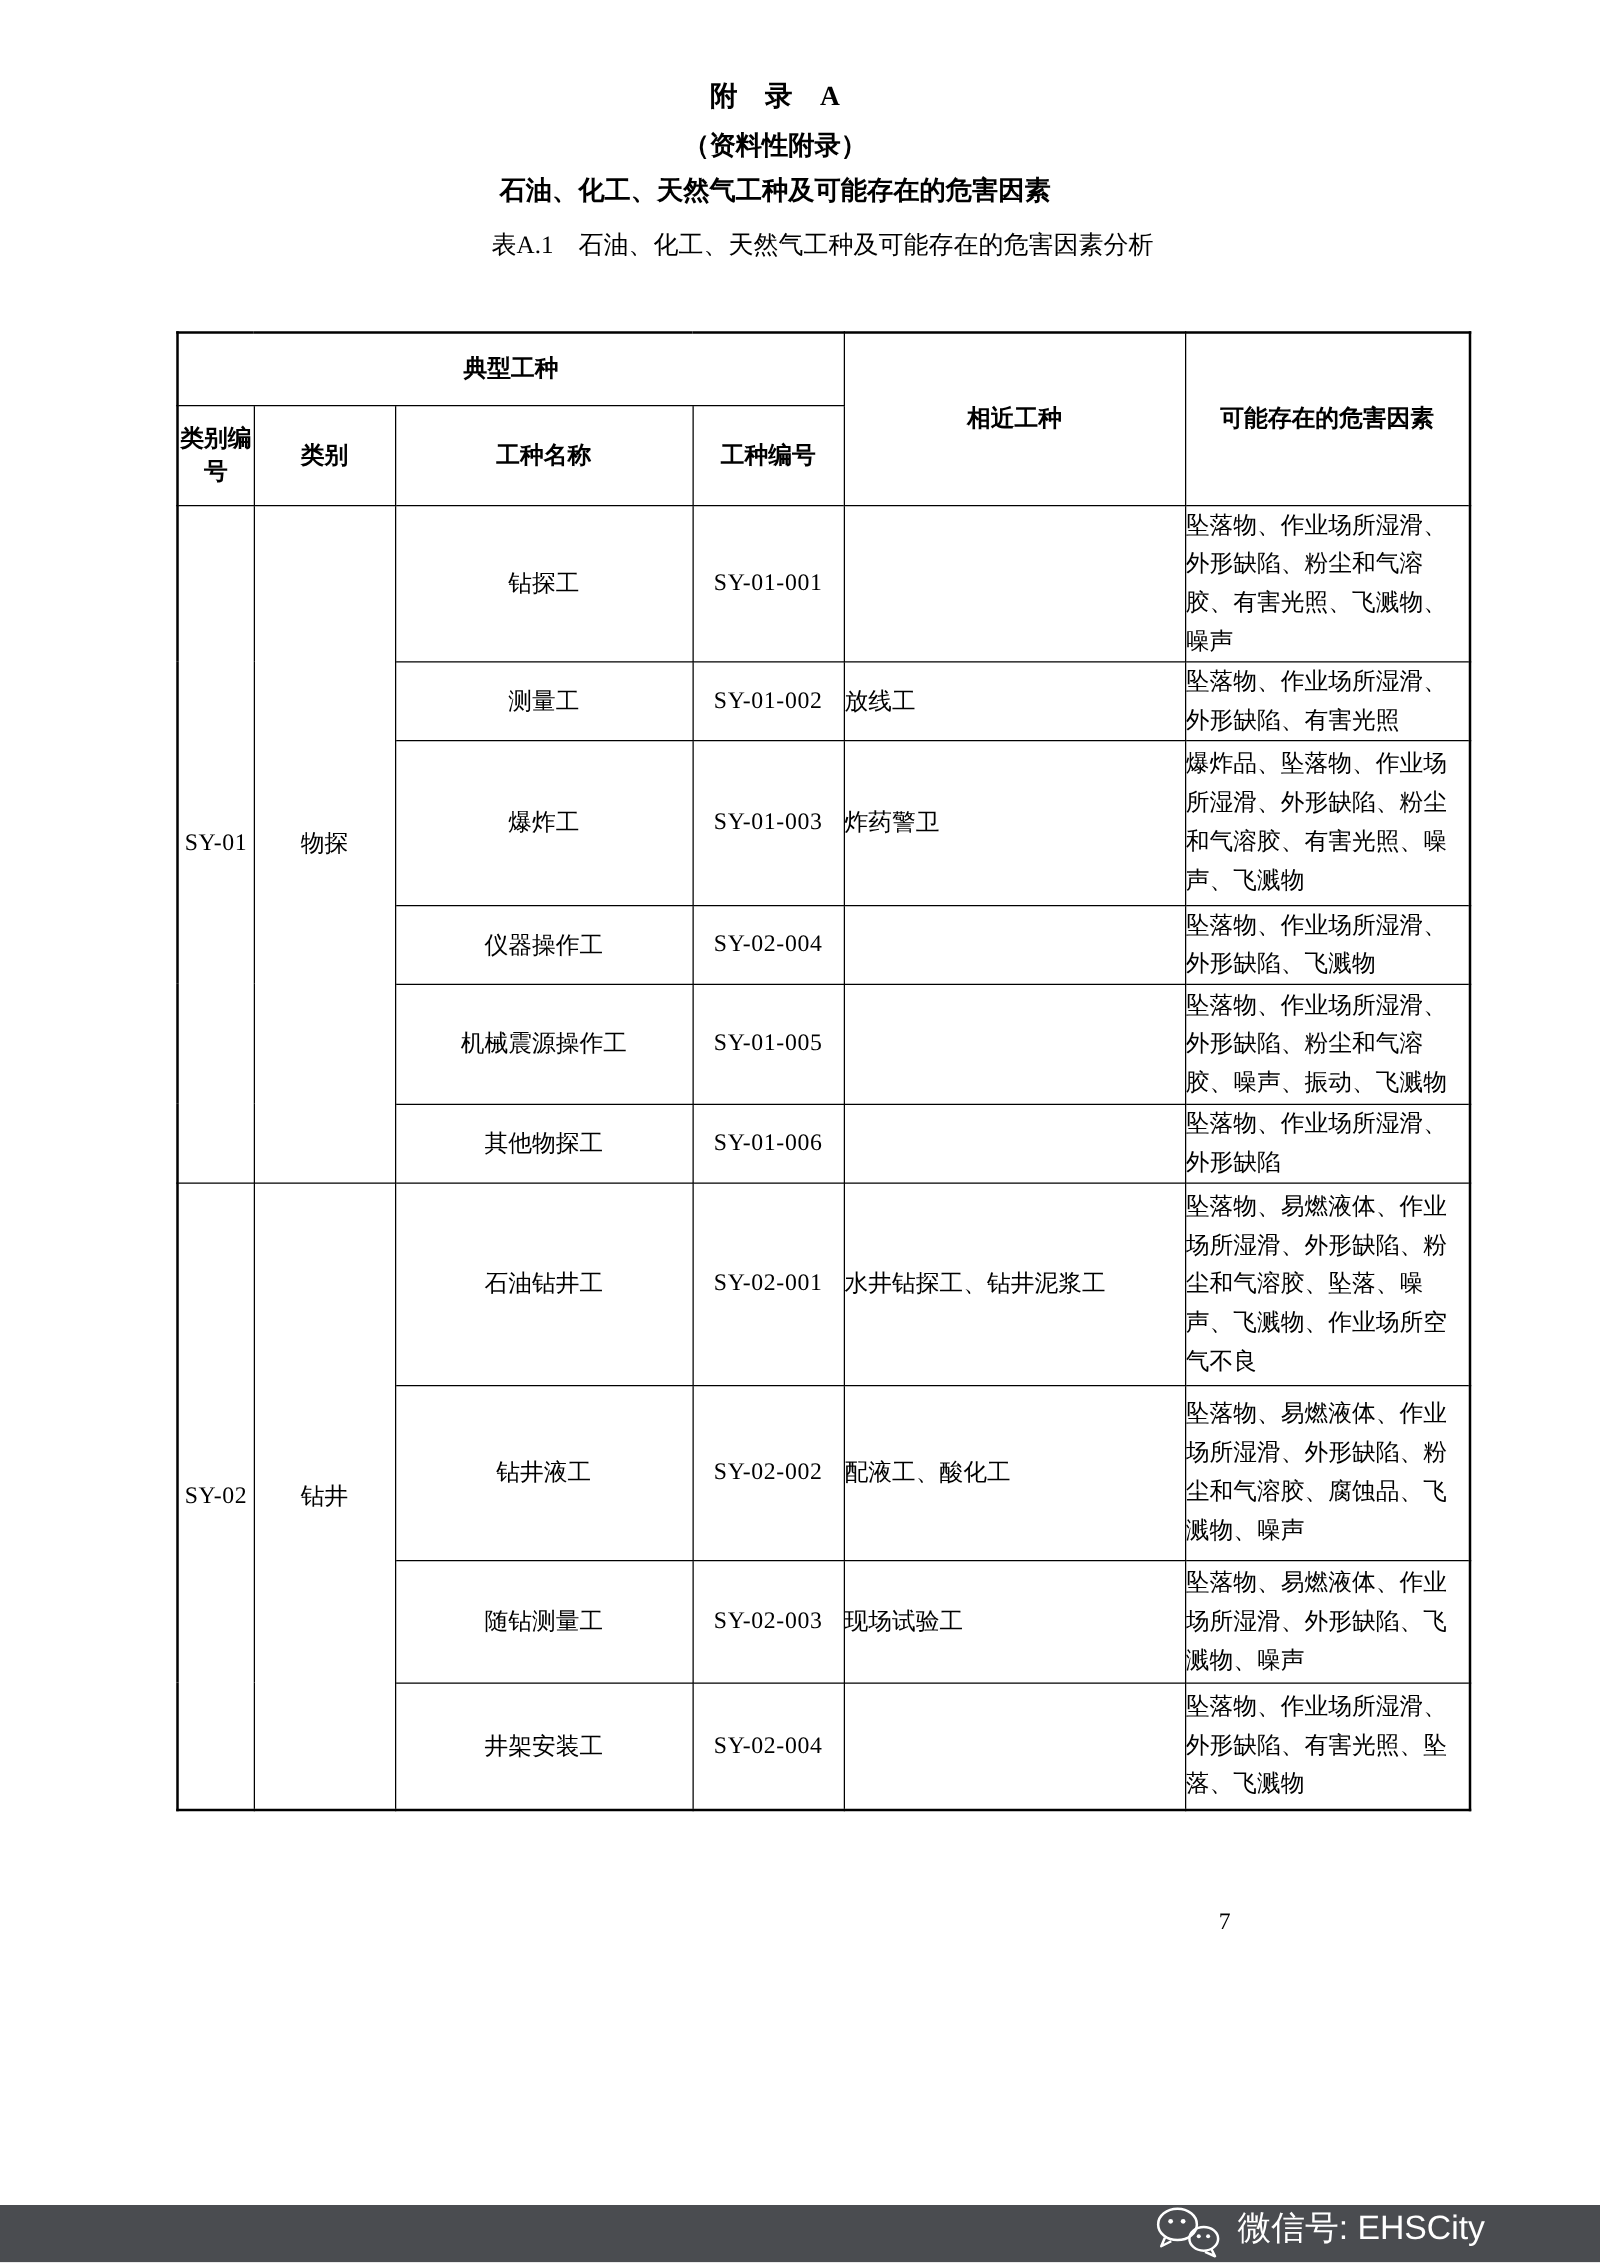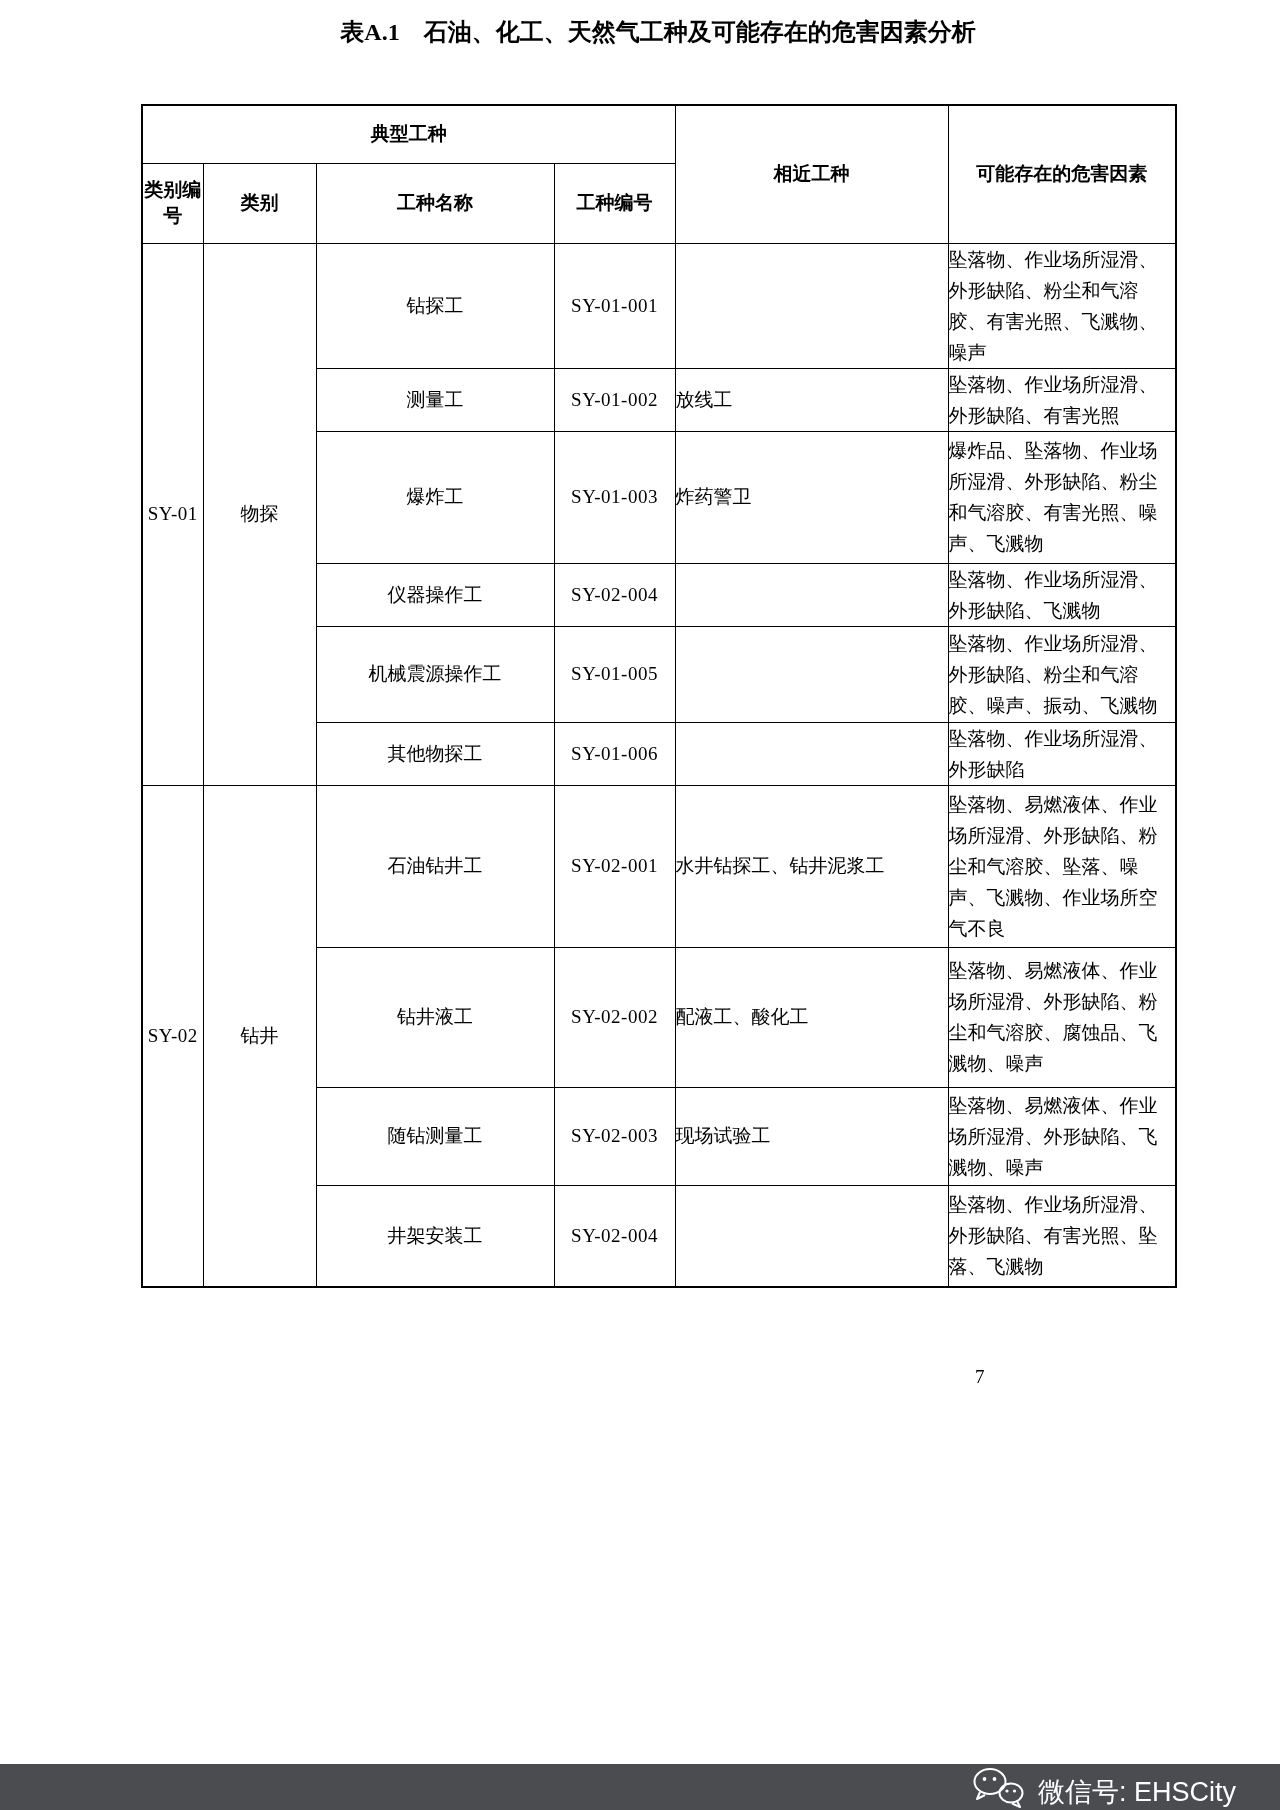--- a/index.html
+++ b/index.html
@@ -11,21 +11,21 @@
   .doc-header {
     margin:128px 0 0 137px;
     font-family:"Liberation Mono","DejaVu Sans Mono",monospace;
     font-size:19px; font-weight:bold; letter-spacing:1px;
   }
   .headings { width:960px; margin-left:140px; text-align:center; }
   .h1 { margin-top:62px; font-size:22px; font-weight:bold; }
   .h2 { margin-top:10px; font-size:21px; font-weight:bold; }
   .h3 { margin-top:8px;  font-size:21px; font-weight:bold; }
   .intro { margin:34px 0 0 140px; width:1000px; font-size:20px; text-indent:28px; }
-  .caption { margin:16px 0 0 141px; width:1034px; text-align:center; font-size:24px; font-weight:bold; }
+  .caption { margin:16px 0 0 141px; width:1034px; text-align:center; font-size:20px; font-weight:normal; }
 
   table.hazards {
     margin:56px 0 4px 141px; width:1034px;
     border-collapse:collapse; table-layout:fixed;
     border:2px solid #000;
     font-family:Liberation Serif, serif;
   }
   table.hazards th, table.hazards td {
     border:1px solid #000; font-size:19px; padding:0;
     overflow:hidden;
@@ -34,35 +34,40 @@
   td.center  { text-align:center; vertical-align:middle; }
   td.code    { text-align:center; vertical-align:middle; letter-spacing:0.5px; }
   td.similar { text-align:left; vertical-align:middle; padding-left:8px; }
   td.hazard  { text-align:left; vertical-align:middle; padding:3px 3px 3px 6px; line-height:31px; }
 
   .pagenum { margin:78px 0 0 975px; font-size:19px; }
 
   .footer-bar {
     position:absolute; left:0; bottom:0; width:1280px; height:46px;
     background:#4a4c50; box-sizing:border-box;
-    display:flex; align-items:flex-end; justify-content:flex-end;
-    padding-right:44px; gap:12px;
+    display:flex; align-items:flex-start; justify-content:flex-end;
+    padding-right:92px; gap:12px;
   }
   .footer-bar .wechat-label {
     color:#ffffff; font-size:27px;
     font-family:"Liberation Sans","DejaVu Sans",sans-serif;
   }
   .wicon { display:block; }
 </style>
 </head>
 <body>
 
 <div class="page">
 
 
+  <div class="headings">
+    <div class="h1">附　录　A</div>
+    <div class="h2">（资料性附录）</div>
+    <div class="h3">石油、化工、天然气工种及可能存在的危害因素</div>
+  </div>
 
 
   <div class="caption">表A.1　石油、化工、天然气工种及可能存在的危害因素分析</div>
 
   <table class="hazards">
     <colgroup>
       <col style="width:61px">
         <col style="width:113px">
         <col style="width:238px">
       <col style="width:121px">

